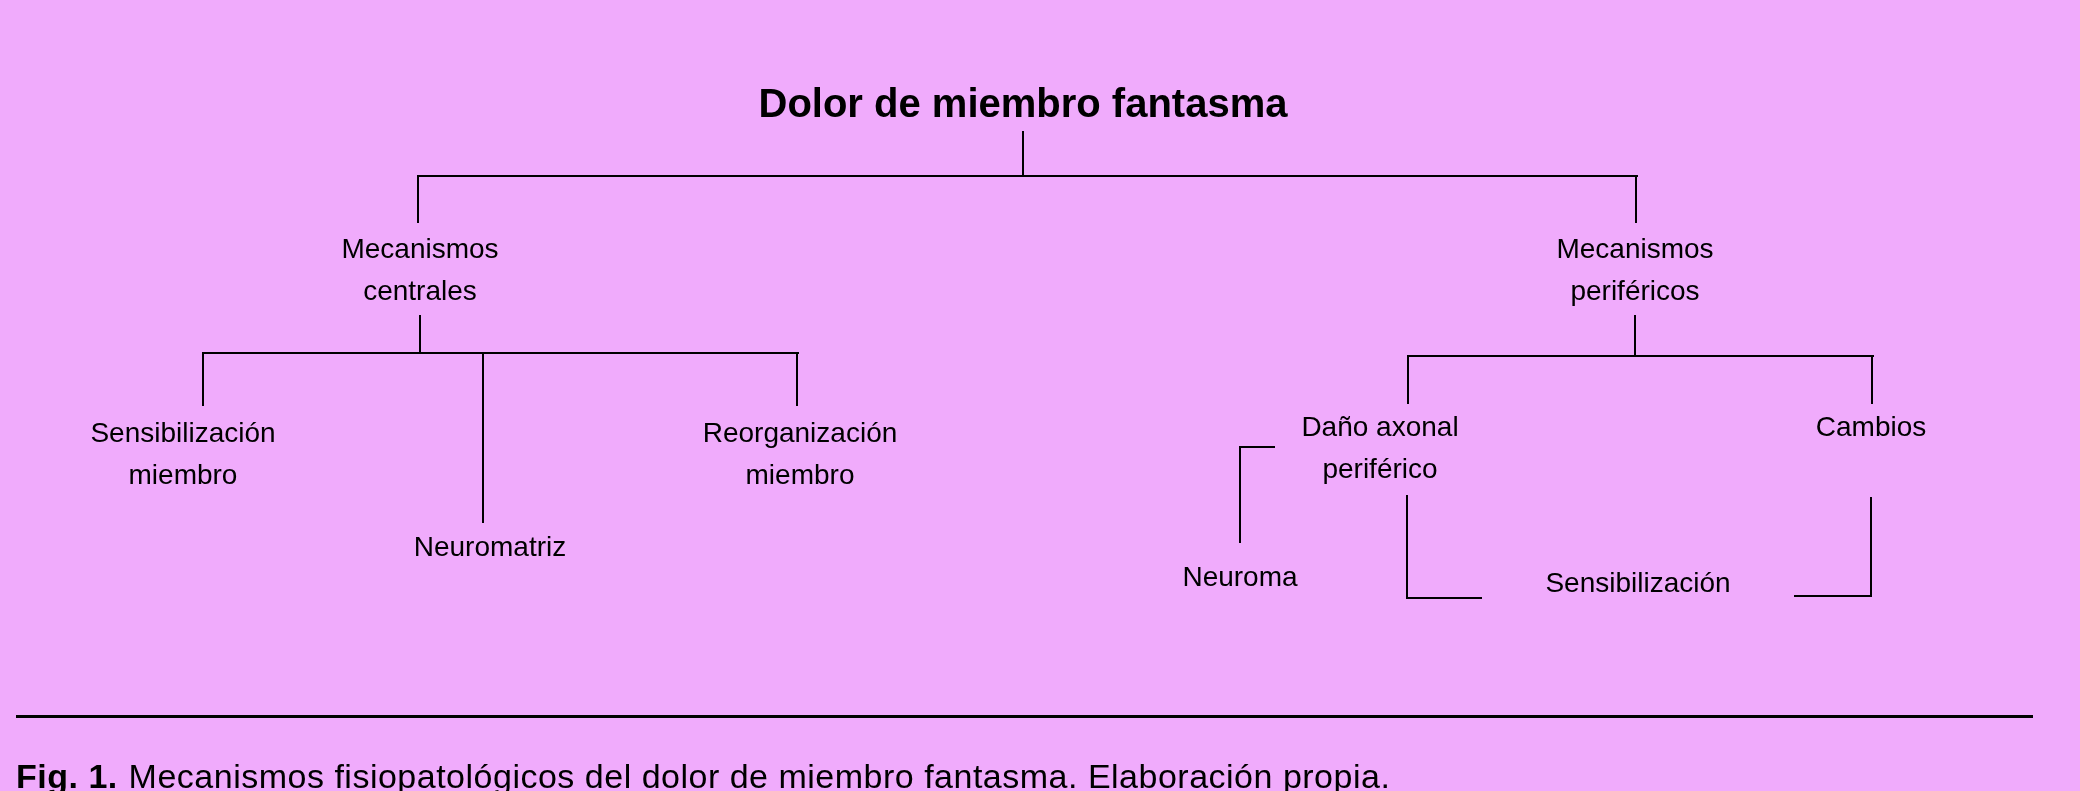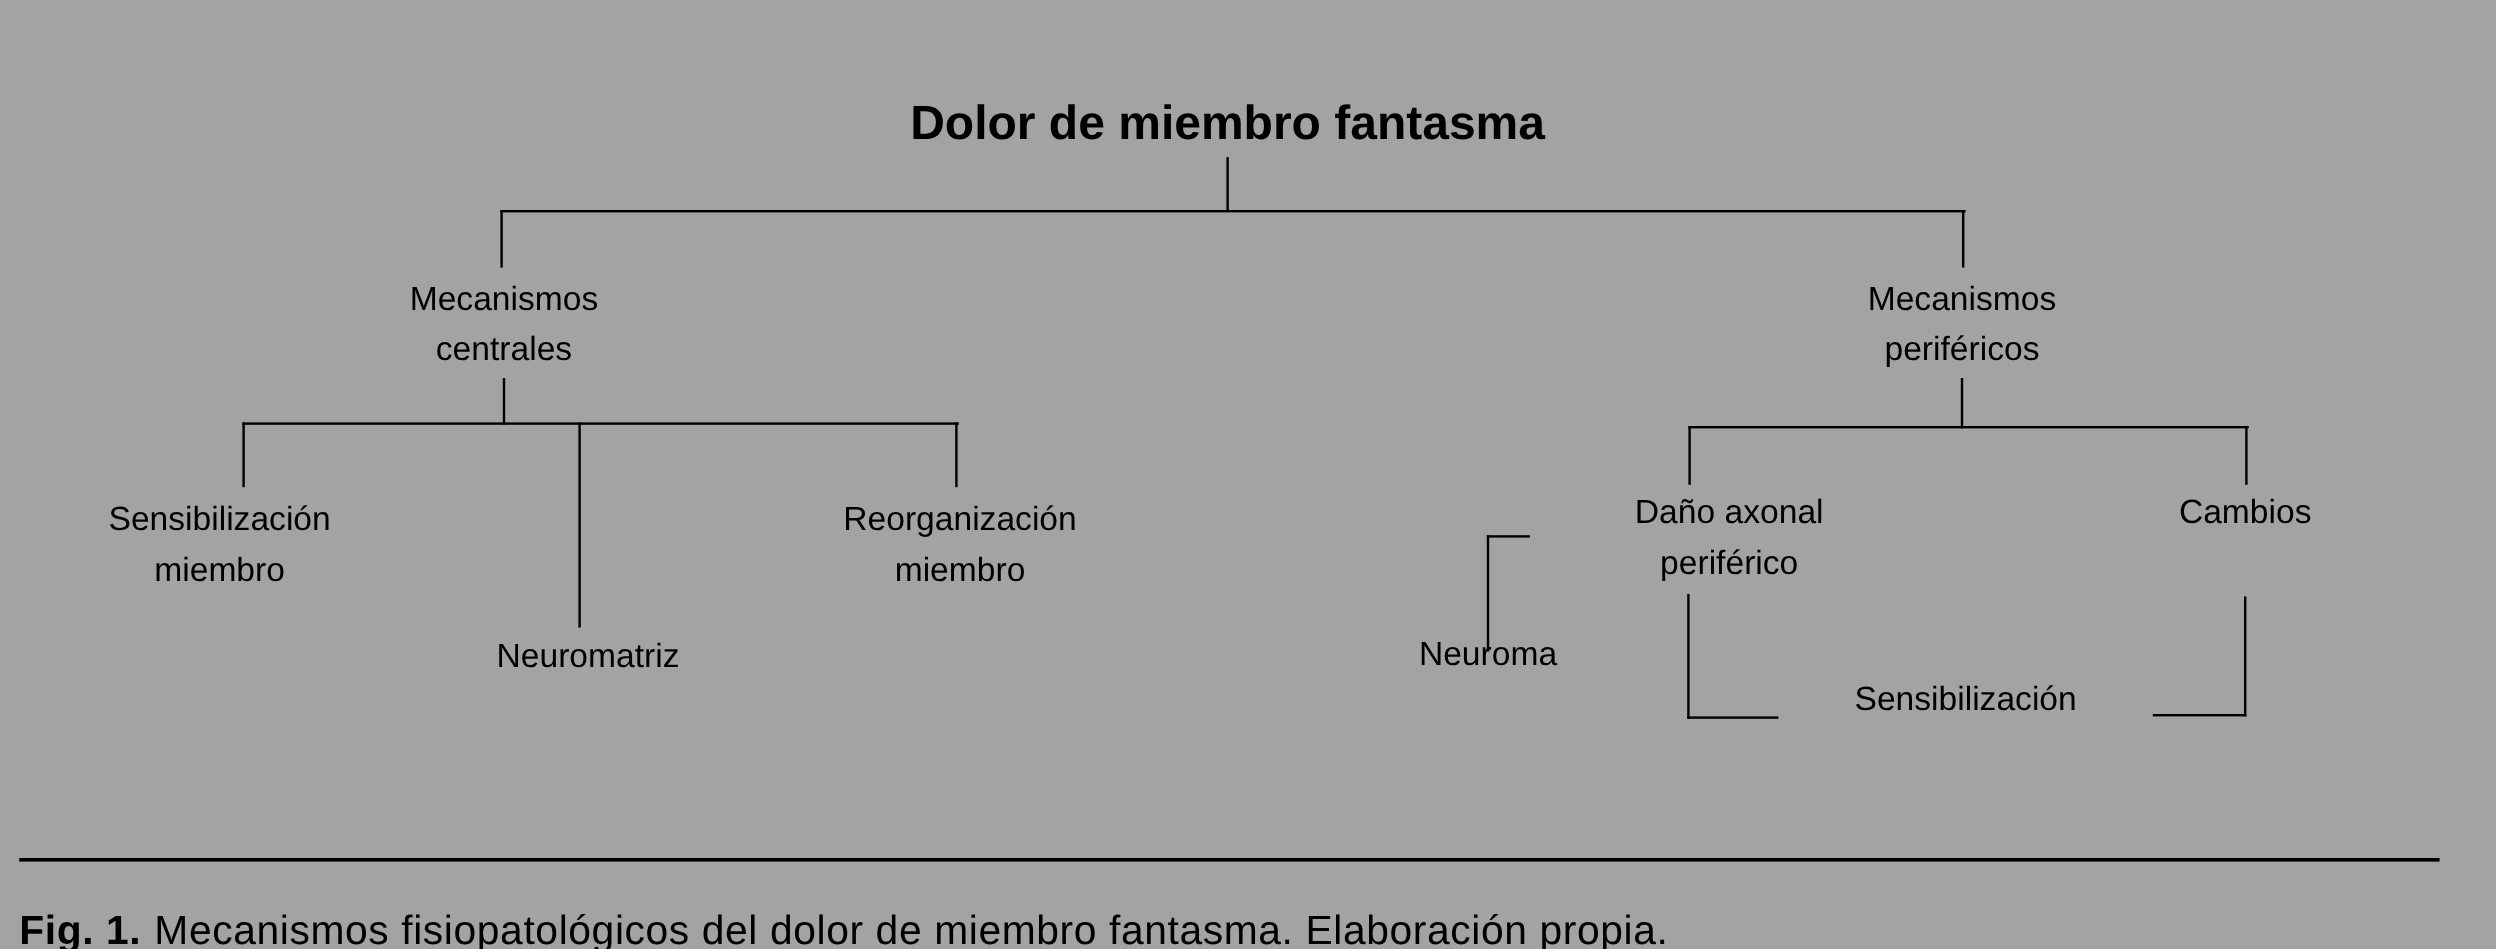--- a/index.html
+++ b/index.html
@@ -1,20 +1,20 @@
 <!DOCTYPE html>
 <html><head>
 <meta charset="utf-8">
 <style>
   html, body { margin: 0; padding: 0; background: #ffffff; }
   #canvas {
     position: relative;
     width: 2080px;
     height: 791px;
-    background: #a3a3a3;
+    background: #f0abfc;
     font-family: "Liberation Sans", "DejaVu Sans", sans-serif;
     color: #000000;
     overflow: hidden;
   }
   .node {
     position: absolute;
     transform: translateX(-50%);
     text-align: center;
     font-size: 28px;
     line-height: 42px;
@@ -50,27 +50,27 @@
   #v-reorg        { left: 796px; top: 352px; height: 54px; }
   #sens-central   { left: 183px; top: 412px; }
   #neuromatriz    { left: 490px; top: 526px; }
   #reorg-cortical { left: 800px; top: 412px; }
 
   
   #v-perif-down { left: 1634px; top: 315px; height: 42px; }
   #h-perif      { left: 1407px; top: 355px; width: 467px; }
   #v-dano       { left: 1407px; top: 355px; height: 49px; }
   #v-cambios    { left: 1871px; top: 355px; height: 49px; }
-  #dano-axonal  { left: 1441px; top: 406px; }
+  #dano-axonal  { left: 1380px; top: 406px; }
   #cambios-infl { left: 1871px; top: 406px; }
 
   
   #h-neuroma { left: 1239px; top: 446px; width: 36px; }
   #v-neuroma { left: 1239px; top: 446px; height: 97px; }
-  #neuroma   { left: 1240px; top: 524px; }
+  #neuroma   { left: 1240px; top: 556px; }
 
   
   #v-dano-down    { left: 1406px; top: 495px; height: 104px; }
   #h-dano-sp      { left: 1406px; top: 597px; width: 76px; }
   #v-cambios-down { left: 1870px; top: 497px; height: 100px; }
   #h-cambios-sp   { left: 1794px; top: 595px; width: 78px; }
   #sens-perif     { left: 1638px; top: 562px; }
 
   
   #caption-rule { left: 16px; top: 715px; width: 2017px; height: 3px; }

